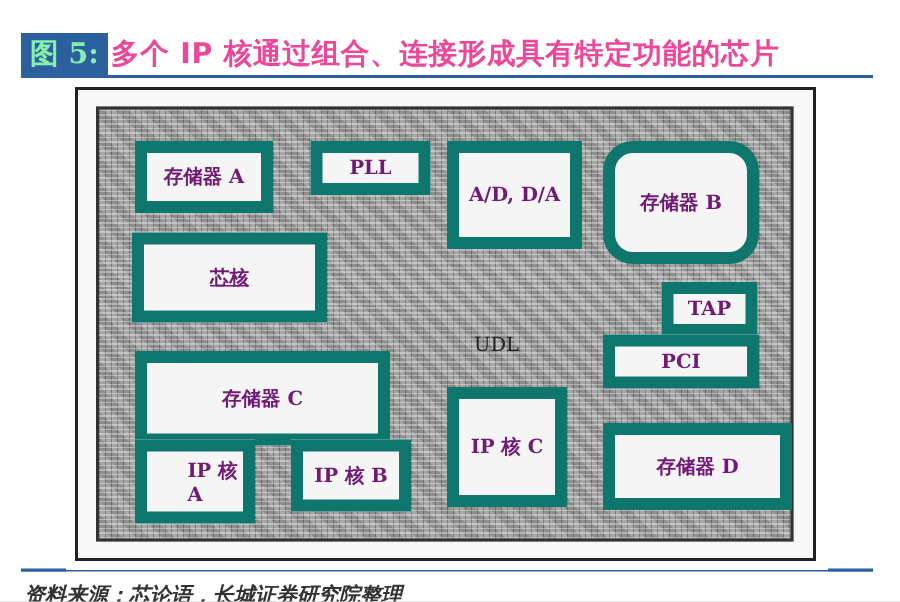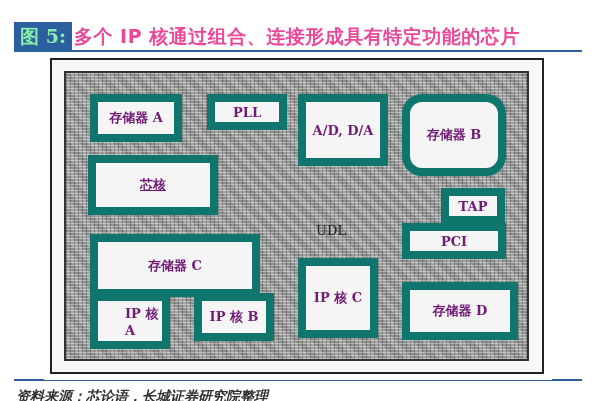--- a/index.html
+++ b/index.html
@@ -49,18 +49,18 @@
 <div class="block" style="left:207px; top:94px; width:80px; height:36px;">PLL</div>
 <div class="block" style="left:298px; top:94px; width:90px; height:72px;">A/D, D/A</div>
 <div class="block" style="left:402px; top:94px; width:104px; height:82px;border-radius:20px;">存储器 B</div>
 <div class="block" style="left:88px; top:155px; width:130px; height:60px;text-decoration:underline;">芯核</div>
 <div class="block" style="left:441px; top:188px; width:64px; height:36px;">TAP</div>
 <div class="block" style="left:90px; top:234px; width:170px; height:63px;">存储器 C</div>
 <div class="block" style="left:402px; top:223px; width:104px; height:36px;">PCI</div>
 <div class="block" style="left:90px; top:293px; width:80px; height:56px;padding-left:27px;">IP 核 A</div>
 <div class="block" style="left:194px; top:293px; width:80px; height:48px;">IP 核 B</div>
 <div class="block" style="left:298px; top:258px; width:80px; height:80px;">IP 核 C</div>
-<div class="block" style="left:402px; top:282px; width:116px; height:58px;">存储器 D</div>
+<div class="block" style="left:402px; top:282px; width:126px; height:58px;">存储器 D</div>
 
 <div class="bottom-rule"></div>
 <div class="bottom-rule-l"></div>
 <div class="bottom-rule-r"></div>
 <div class="source">资料来源：芯论语，长城证券研究院整理</div>
 
 </body></html>

